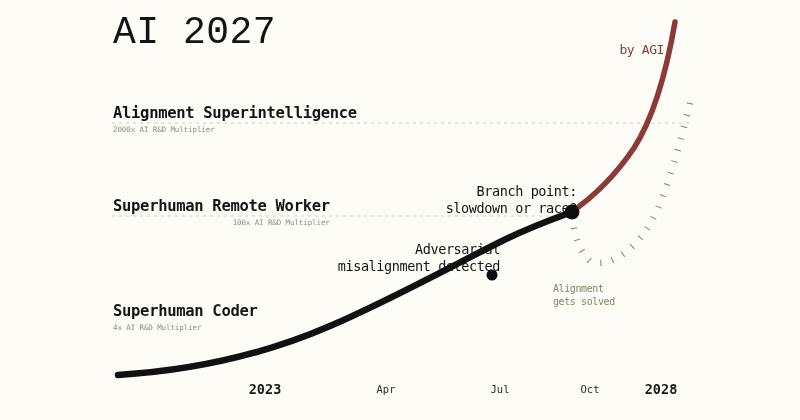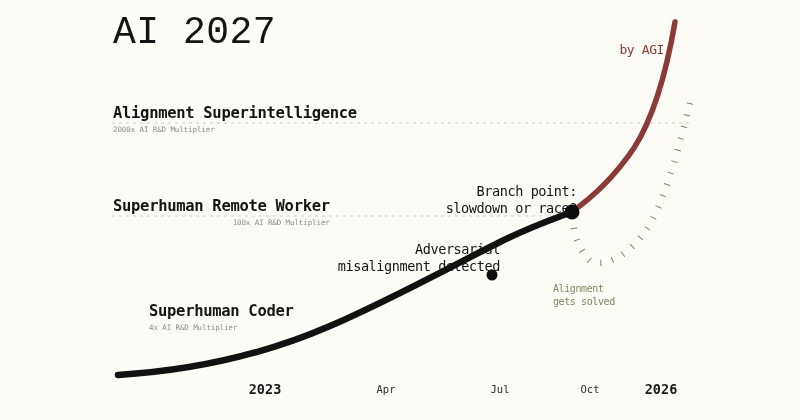--- a/index.html
+++ b/index.html
@@ -127,21 +127,21 @@
   <div class="milestone" style="left:113px; top:105px;">
     <span class="m-label">Alignment Superintelligence</span>
     <span class="m-sub">2000x AI R&amp;D Multiplier</span>
   </div>
 
   <div class="milestone" style="left:113px; top:198px;text-align:right;">
     <span class="m-label">Superhuman Remote Worker</span>
     <span class="m-sub">100x AI R&amp;D Multiplier</span>
   </div>
 
-  <div class="milestone" style="left:113px; top:303px;margin-left:36px;">
+  <div class="milestone" style="left:113px; top:303px;">
     <span class="m-label">Superhuman Coder</span>
     <span class="m-sub">4x AI R&amp;D Multiplier</span>
   </div>
 
   <div class="annot annot-usg" style="right:136px; top:42px;">
     <span>by AGI</span>
   </div>
 
   <div class="annot annot-branch" style="right:223px; top:183px;">
     <span>Branch point:</span>
@@ -156,16 +156,16 @@
   <div class="annot annot-align" style="left:553px; top:283px;">
     <span>Alignment</span>
     <span>gets solved</span>
   </div>
 
   <div>
     <div class="xtick major" style="left:265px; top:381px;">2023</div>
     <div class="xtick minor" style="left:386px; top:383px;">Apr</div>
     <div class="xtick minor" style="left:500px; top:383px;">Jul</div>
     <div class="xtick minor" style="left:590px; top:383px;">Oct</div>
-    <div class="xtick major" style="left:661px; top:381px;">2026</div>
+    <div class="xtick major" style="left:661px; top:381px;">2028</div>
   </div>
 
 </div>
 
 </body></html>

